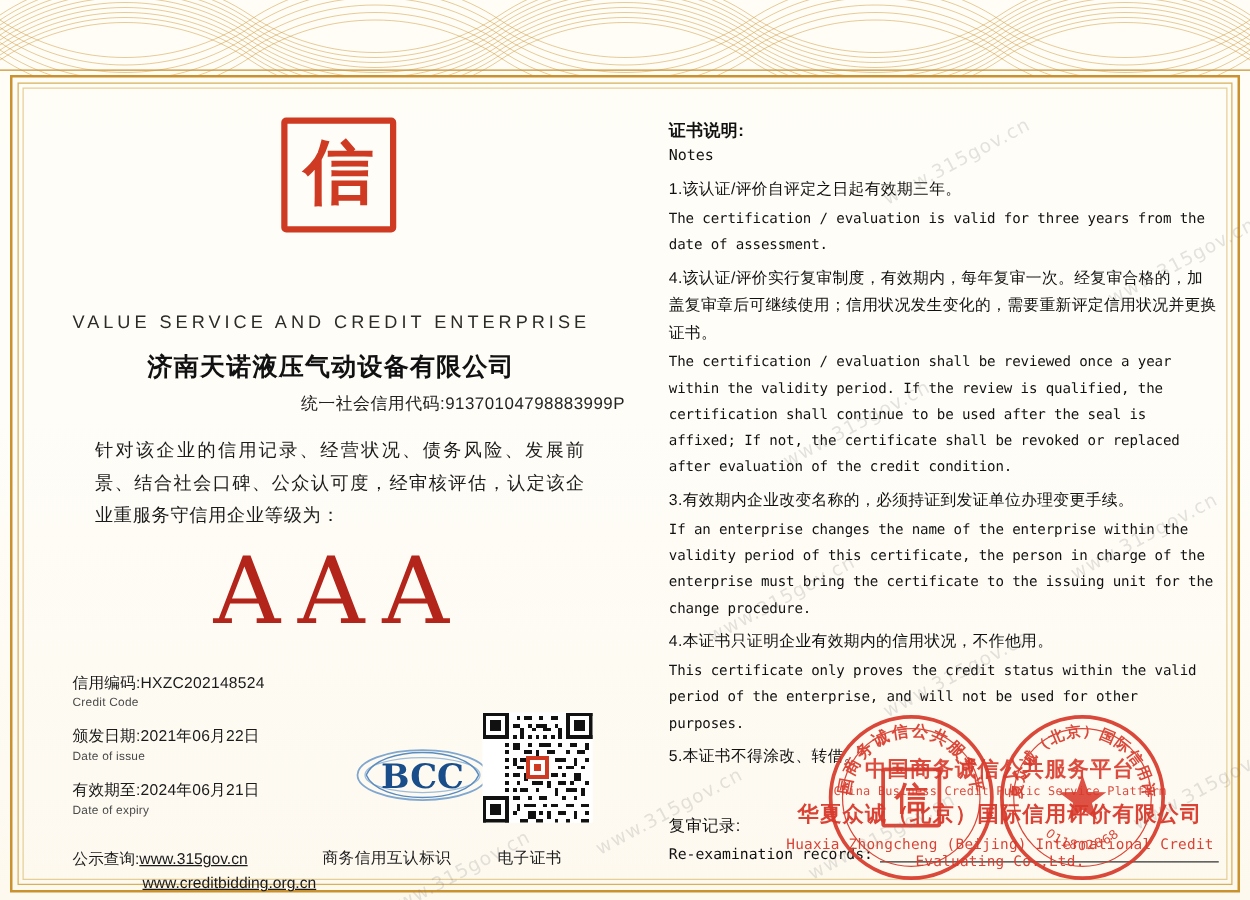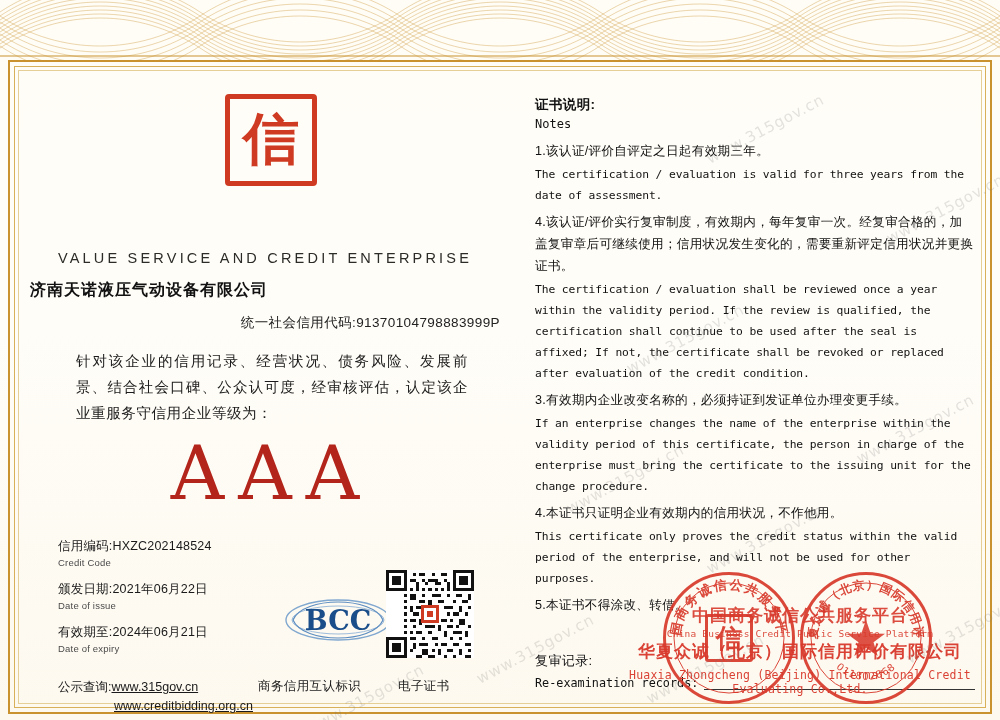--- a/index.html
+++ b/index.html
@@ -65,22 +65,23 @@
   }
   .title-en{
     position:absolute;left:0;top:170px;width:470px;
     text-align:center;
     font-size:14.5px;
     letter-spacing:3.2px;
     color:#2b2b28;
   }
   .company{
     position:absolute;left:0;top:200px;width:470px;
+    text-align:center;
     font-family:"DejaVu Serif", serif;
-    font-size:16px;font-weight:bold;
+    font-size:20px;font-weight:bold;
     letter-spacing:1px;
     color:#111;
   }
   .usci{
     position:absolute;left:0;top:234px;width:470px;
     text-align:right;
     font-size:13.5px;
     color:#222;
     letter-spacing:.4px;
   }

